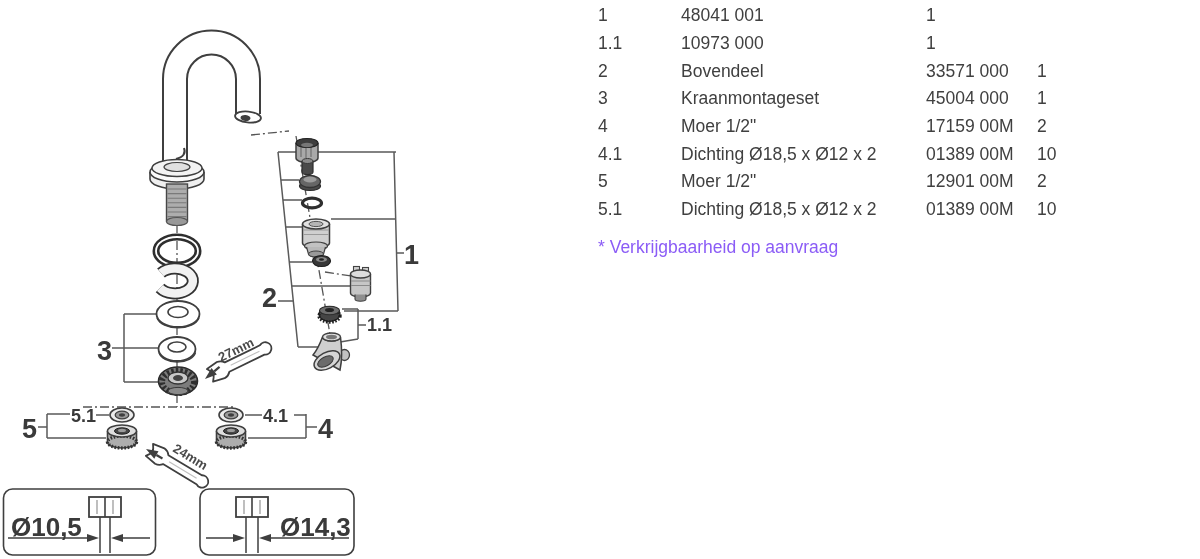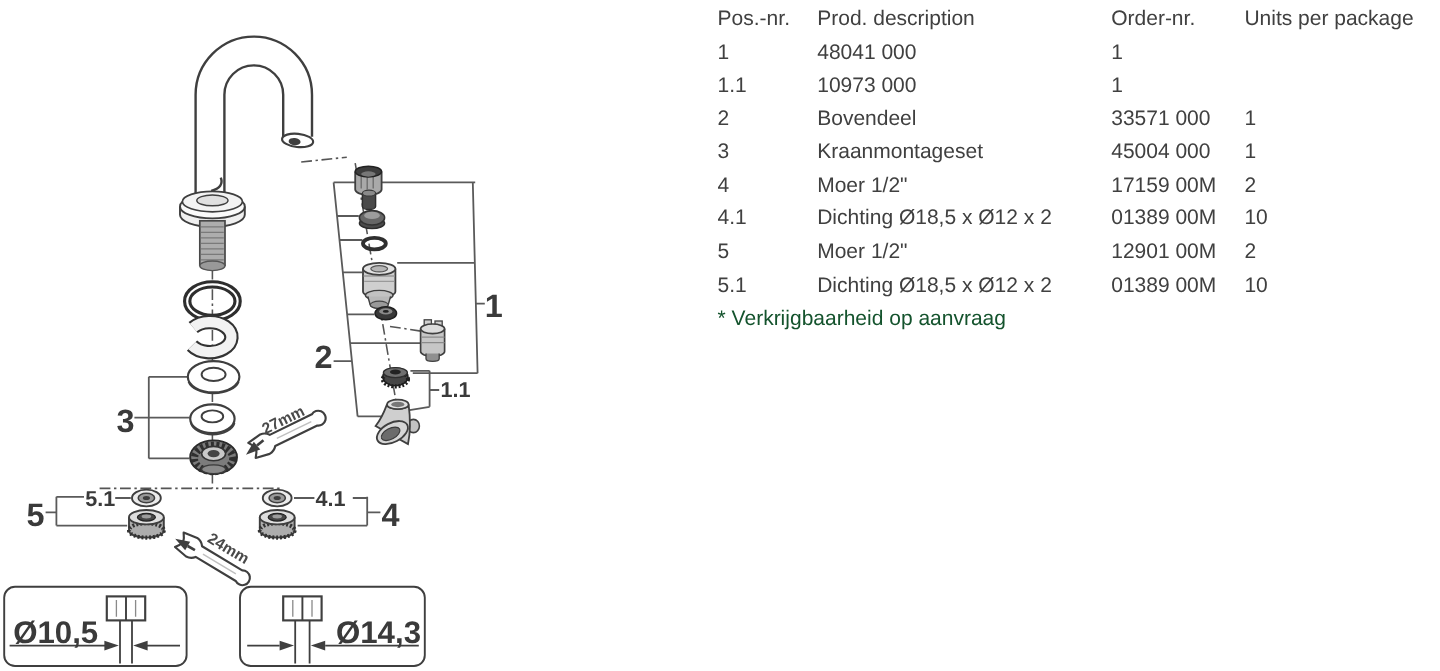--- a/index.html
+++ b/index.html
@@ -3,21 +3,21 @@
 <meta charset="utf-8">
 <style>
   html,body{margin:0;padding:0;background:#fff;}
   #page{position:relative;width:1200px;height:559px;background:#ffffff;overflow:hidden;
         font-family:"Liberation Sans",sans-serif;}
   #diagram{position:absolute;left:0;top:0;}
   
   #parts-table{position:absolute;left:598px;top:2px;width:600px;color:#404040;font-size:17.5px;}
   .trow{display:grid;grid-template-columns:83px 245px 111px 1fr;height:27.7px;align-items:center;}
   .trow div{white-space:nowrap;overflow:visible;}
-  .footnote{height:27.7px;display:flex;align-items:center;color:#14532d;font-size:17.5px;white-space:nowrap;}
+  .footnote{height:27.7px;display:flex;align-items:center;color:#8b5cf6;font-size:17.5px;white-space:nowrap;margin-top:10px;}
   
   .callout-big{font-size:27px;font-weight:bold;fill:#3a3a3a;}
   .callout-small{font-size:18px;font-weight:bold;fill:#3a3a3a;}
   .dim-text{font-size:26px;font-weight:bold;fill:#3a3a3a;}
   .wrench-text{font-size:13px;font-weight:bold;fill:#4a4a4a;}
 </style>
 </head>
 <body>
 
 <div id="page">
@@ -212,28 +212,22 @@
     <text class="callout-big" x="22" y="438">5</text>
     <text class="callout-small" x="71" y="422">5.1</text>
     <text class="wrench-text" transform="translate(221 362) rotate(-26)">27mm</text>
     <text class="wrench-text" transform="translate(172 451) rotate(31)">24mm</text>
     <text class="dim-text" x="11" y="536">Ø10,5</text>
     <text class="dim-text" x="280" y="536">Ø14,3</text>
   </svg>
 
   <div id="parts-table">
     <div class="trow">
-      <div>Pos.-nr.</div>
-      <div>Prod. description</div>
-      <div>Order-nr.</div>
-      <div>Units per package</div>
-    </div>
-    <div class="trow">
-      <div>1</div>
-      <div>48041 000</div>
+      <div>1</div>
+      <div>48041 001</div>
       <div>1</div>
     </div>
     <div class="trow">
       <div>1.1</div>
       <div>10973 000</div>
       <div>1</div>
     </div>
     <div class="trow">
       <div>2</div>
       <div>Bovendeel</div>

